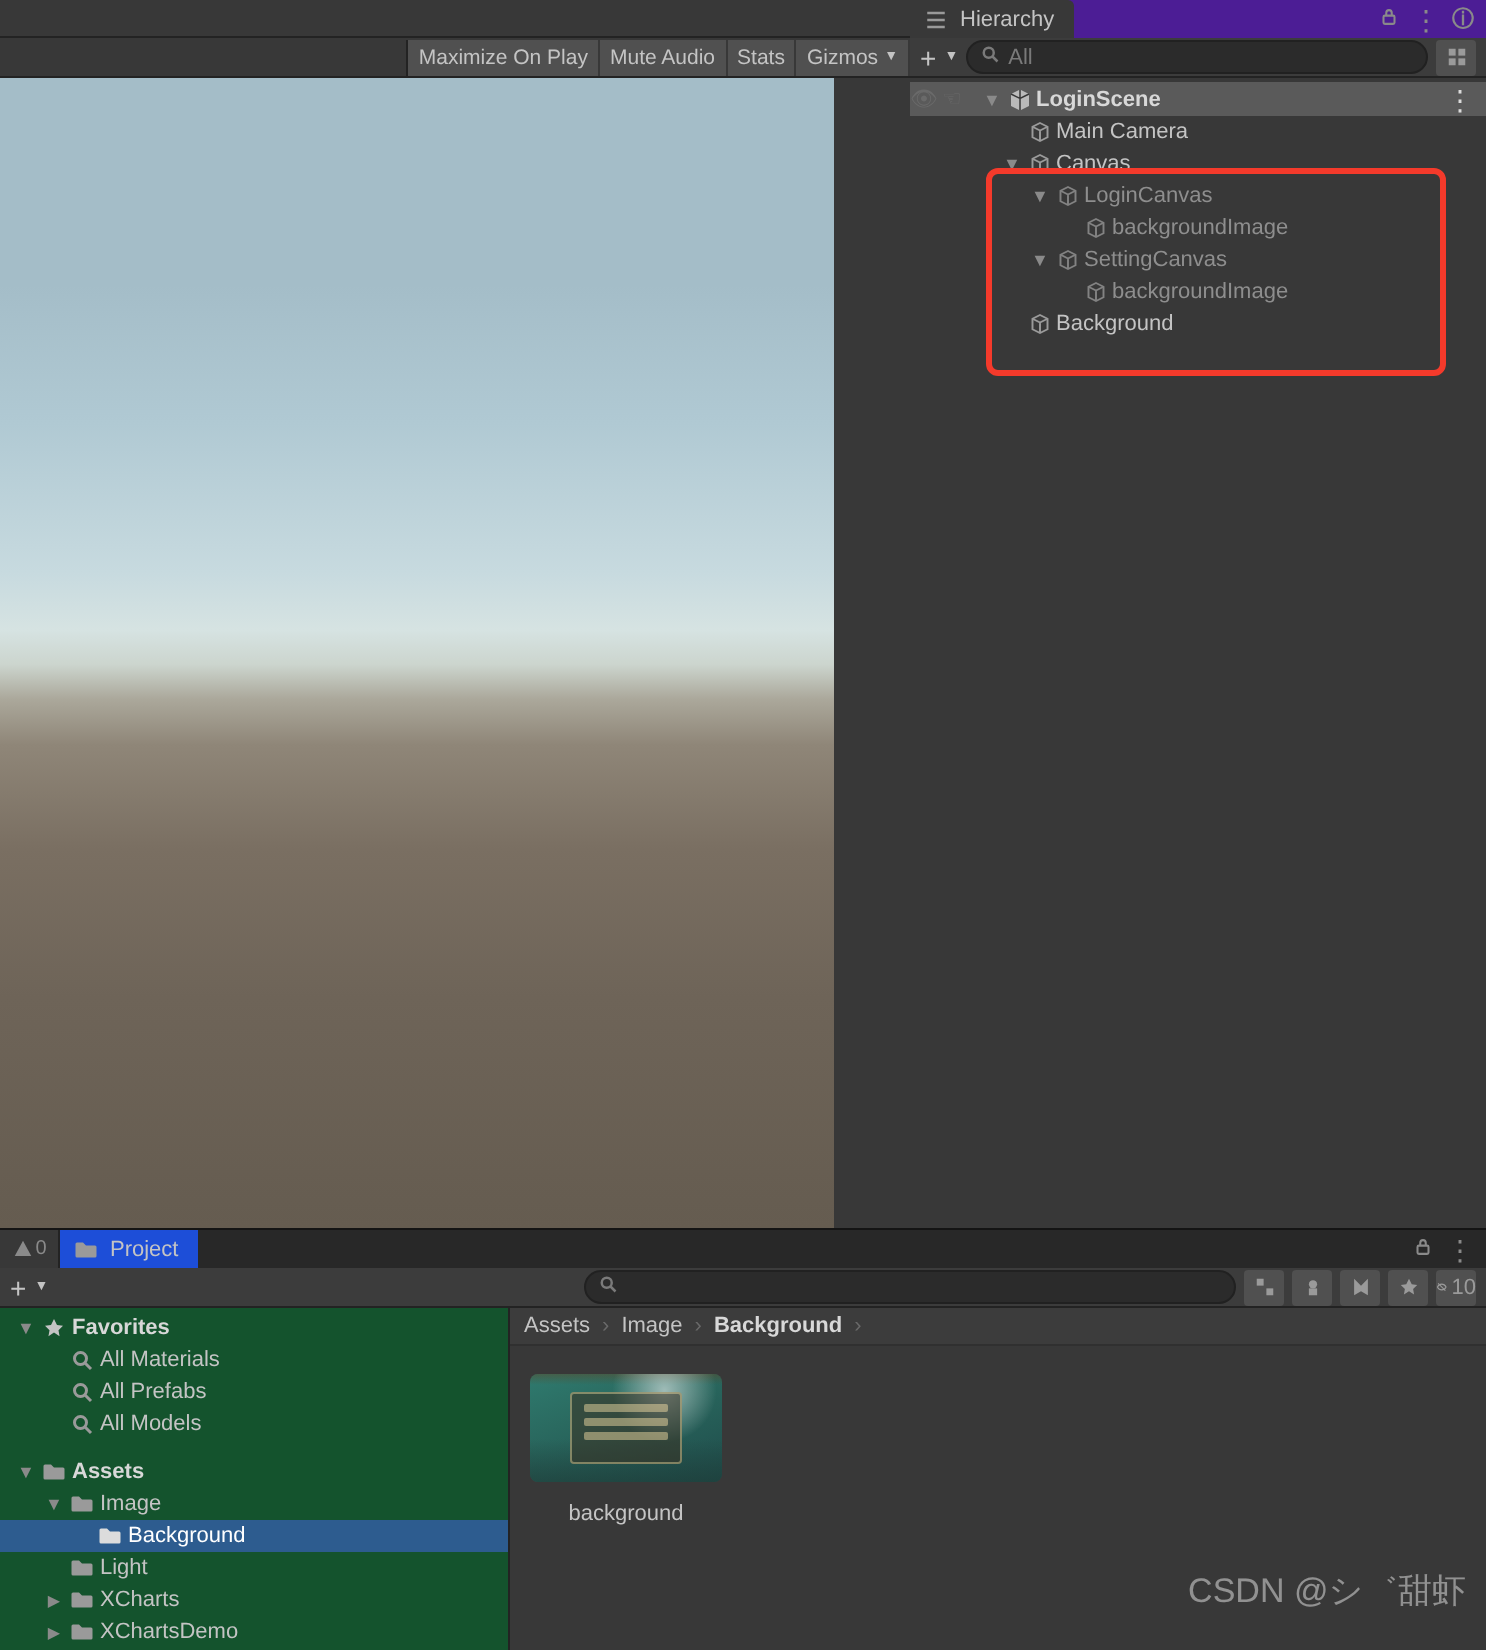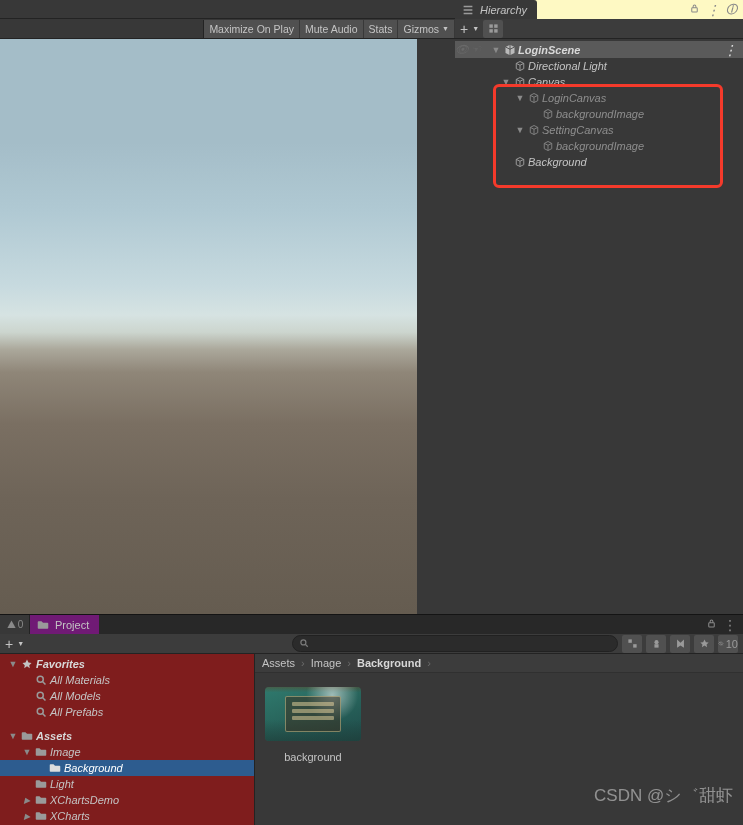--- a/index.html
+++ b/index.html
@@ -19,46 +19,46 @@
     #a4bdc8 0%, #a4bdc8 18%,
     #b0c9d3 30%, #c7dadf 43%,
     #d6e3e2 48%, #ccd5ce 51%,
     #aba89b 54%, #8f8678 58%,
     #7a6f62 67%, #6e6458 80%, #655c50 100%);
     filter: blur(0.3px);
   }
 
   
   .hierarchy { position:absolute; top:0; left:455px; right:0; height:614px; background:#383838; display:flex; flex-direction:column; }
-  .tab-bar { height:19px; background:#fef9c3; display:flex; align-items:center;font-style:italic; }
+  .tab-bar { height:19px; background:#4c1d95; display:flex; align-items:center; }
   .tab { height:19px; background:#383838; padding:0 10px 0 6px; display:flex; align-items:center; gap:5px; border-top-right-radius:3px; color:#c4c4c4;}
   .lock-dots { margin-left:auto; display:flex; align-items:center; gap:6px; padding-right:6px; color:#8a8a8a;}
   .tool-row { height:20px; display:flex; align-items:center; background:#3c3c3c; border-bottom:1px solid #232323; padding:0 5px; gap:4px;}
   .search { flex:1; height:17px; background:#2b2b2b; border-radius:10px; border:1px solid #212121; display:flex; align-items:center; padding:0 6px; color:#7a7a7a; gap:4px;}
   .tree { flex:1; padding:2px 0; }
-  .tree-row { height:16px; display:flex; align-items:center; gap:2px; padding-right:4px;font-style:italic;}
+  .tree-row { height:16px; display:flex; align-items:center; gap:2px; padding-right:4px;}
   .tree-row.root { background:#5a5a5a; color:#dcdcdc; height:17px;}
   .indent { display:inline-block; height:1px; }
   .fold { width:10px; text-align:center; color:#8a8a8a; font-size:9px;}
   .caret::before { content:"▼"; }
   .caret-right::before { content:"▶"; font-size:8px;}
   .cube-icon { display:inline-flex; width:13px; height:13px; align-items:center; justify-content:center; }
   .cube-icon svg { width:12px; height:12px; }
   .highlight-box { position:absolute; border:3px solid #f43a2b; border-radius:6px; pointer-events:none;}
   .scene-icons { display:flex; gap:3px; align-items:center; margin-left:auto; padding-right:2px;}
 
   
   .bottom { position:absolute; top:614px; left:0; right:0; bottom:0; background:#383838; display:flex; flex-direction:column; border-top:1px solid #141414;}
   .project-tab-bar { height:19px; background:#282828; display:flex; align-items:center;}
   .warn-badge { width:30px; height:19px; background:#383838; display:flex; align-items:center; justify-content:center; gap:1px; color:#8a8a8a; font-size:10px; border-right:1px solid #232323;}
-  .proj-tab { height:19px; background:#701a75; padding:0 10px 0 6px; display:flex; align-items:center; gap:5px; color:#c4c4c4;}
+  .proj-tab { height:19px; background:#1d4ed8; padding:0 10px 0 6px; display:flex; align-items:center; gap:5px; color:#c4c4c4;}
   .proj-tool { height:20px; display:flex; align-items:center; background:#3c3c3c; border-bottom:1px solid #232323; padding:0 5px; gap:4px;}
   .proj-tool .search { flex:1; margin-left:264px;}
   .proj-body { flex:1; display:flex; }
-  .proj-tree { width:255px; border-right:1px solid #232323; background:#7f1d1d; padding-top:2px;}
+  .proj-tree { width:255px; border-right:1px solid #232323; background:#14532d; padding-top:2px;}
   .proj-tree .tree-row.sel { background:#2d5c8f; color:#fff;}
   .proj-content { flex:1; display:flex; flex-direction:column; background:#383838;}
   .breadcrumb { height:19px; background:#3c3c3c; display:flex; align-items:center; padding:0 7px; gap:6px; color:#c4c4c4; border-bottom:1px solid #303030;}
   .crumb { display:flex; align-items:center; gap:3px; }
   .crumb-sep { color:#6a6a6a; }
   .thumbs { flex:1; display:flex; padding:14px 10px 6px 10px; gap:10px; }
   .thumb { width:96px; display:flex; flex-direction:column; align-items:center; gap:10px; }
   .thumb-img { width:96px; height:54px; border-radius:4px; overflow:hidden; background:
     linear-gradient(160deg, #2f7a6e 0%, #2a6a60 35%, #1f4b4a 100%);
     position:relative; display:flex; align-items:center; justify-content:center;}
@@ -121,20 +121,29 @@
             <path d="M6 7V5a2 2 0 0 1 4 0v2"></path>
           </svg>
       </span>
       <span class="vdots">⋮</span>
       <span style="font-weight:bold;">ⓘ</span>
     </div>
   </div>
   <div class="tool-row">
     <span style="font-size:14px;">+</span>
     <span style="font-size:7px;">▼</span>
+    <div class="search">
+      <span>
+        <svg width="10" height="10" viewBox="0 0 16 16" fill="none" stroke="#7a7a7a" stroke-width="2">
+            <circle cx="7" cy="7" r="4"></circle>
+            <path d="M10 10l4 4"></path>
+          </svg>
+      </span>
+      <span>All</span>
+    </div>
     <span class="sqbtn">
       <svg width="11" height="11" viewBox="0 0 16 16" fill="#9a9a9a">
           <rect x="2" y="2" width="5" height="5"></rect>
           <rect x="9" y="2" width="5" height="5"></rect>
           <rect x="2" y="9" width="5" height="5"></rect>
           <rect x="9" y="9" width="5" height="5"></rect>
         </svg>
     </span>
   </div>
   <div class="tree">
@@ -157,21 +166,21 @@
     </div>
 
     <div class="tree-row">
       <span class="indent" style="width:56px;"></span>
       <span class="cube-icon">
           <svg viewBox="0 0 16 16" fill="none" stroke="#9a9a9a" stroke-width="1.3">
             <path d="M8 2l5 2.5v7L8 14l-5-2.5v-7z"></path>
             <path d="M3 4.5L8 7l5-2.5M8 7v7"></path>
           </svg>
         </span>
-      <span>Directional Light</span>
+      <span>Main Camera</span>
     </div>
     <div class="tree-row">
       <span class="indent" style="width:44px;"></span>
       <span class="fold caret"></span>
       <span class="cube-icon">
           <svg viewBox="0 0 16 16" fill="none" stroke="#9a9a9a" stroke-width="1.3">
             <path d="M8 2l5 2.5v7L8 14l-5-2.5v-7z"></path>
             <path d="M3 4.5L8 7l5-2.5M8 7v7"></path>
           </svg>
         </span>
@@ -323,31 +332,31 @@
           <span>All Materials</span>
         </div>
       <div class="tree-row">
           <span class="indent" style="width:32px;"></span>
           <span class="icon-inline mag-icon">
             <svg viewBox="0 0 16 16" fill="none" stroke="#9a9a9a" stroke-width="2">
               <circle cx="7" cy="7" r="4"></circle>
               <path d="M10 10l4 4"></path>
             </svg>
           </span>
-          <span>All Models</span>
+          <span>All Prefabs</span>
         </div>
       <div class="tree-row">
           <span class="indent" style="width:32px;"></span>
           <span class="icon-inline mag-icon">
             <svg viewBox="0 0 16 16" fill="none" stroke="#9a9a9a" stroke-width="2">
               <circle cx="7" cy="7" r="4"></circle>
               <path d="M10 10l4 4"></path>
             </svg>
           </span>
-          <span>All Prefabs</span>
+          <span>All Models</span>
         </div>
       <div style="height:8px;"></div>
 
       <div class="tree-row">
         <span class="indent" style="width:6px;"></span>
         <span class="fold caret"></span>
         <span class="icon-inline folder-icon">
             <svg viewBox="0 0 16 16" fill="#9a9a9a">
               <path d="M1 4a1 1 0 0 1 1-1h4l2 2h6a1 1 0 0 1 1 1v6a1 1 0 0 1-1 1H2a1 1 0 0 1-1-1z"></path>
             </svg>
@@ -383,31 +392,31 @@
           <span>Light</span>
         </div>
       <div class="tree-row">
           <span class="indent" style="width:20px;"></span>
           <span class="fold caret-right"></span>
           <span class="icon-inline folder-icon">
             <svg viewBox="0 0 16 16" fill="#9a9a9a">
               <path d="M1 4a1 1 0 0 1 1-1h4l2 2h6a1 1 0 0 1 1 1v6a1 1 0 0 1-1 1H2a1 1 0 0 1-1-1z"></path>
             </svg>
           </span>
-          <span>XChartsDemo</span>
+          <span>XCharts</span>
         </div>
       <div class="tree-row">
           <span class="indent" style="width:20px;"></span>
           <span class="fold caret-right"></span>
           <span class="icon-inline folder-icon">
             <svg viewBox="0 0 16 16" fill="#9a9a9a">
               <path d="M1 4a1 1 0 0 1 1-1h4l2 2h6a1 1 0 0 1 1 1v6a1 1 0 0 1-1 1H2a1 1 0 0 1-1-1z"></path>
             </svg>
           </span>
-          <span>XCharts</span>
+          <span>XChartsDemo</span>
         </div>
     </div>
     <div class="proj-content">
       <div class="breadcrumb">
         <span class="crumb">Assets</span>
         <span class="crumb-sep">›</span>
         <span class="crumb">Image</span>
         <span class="crumb-sep">›</span>
         <span class="crumb bold">Background</span>
         <span class="crumb-sep">›</span>

